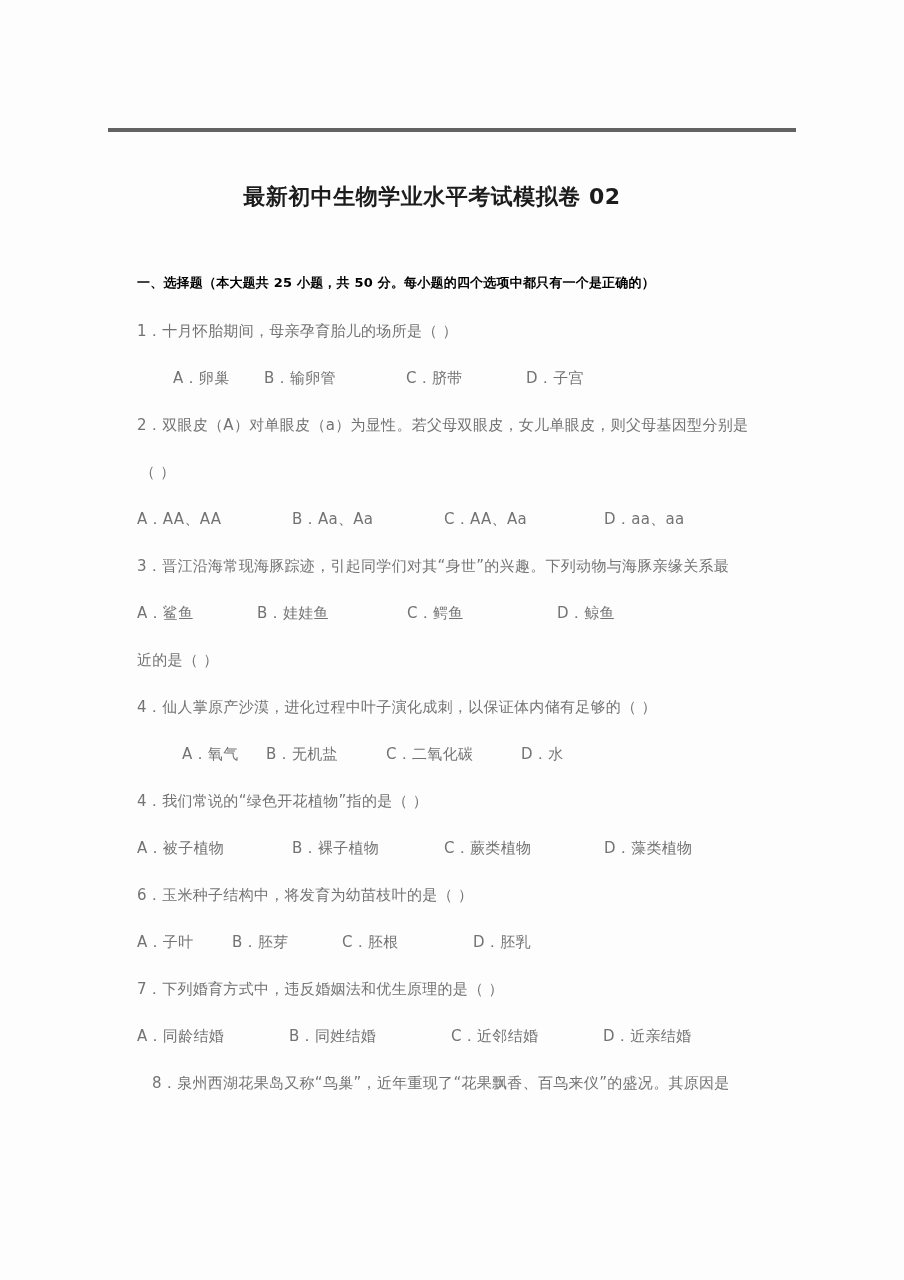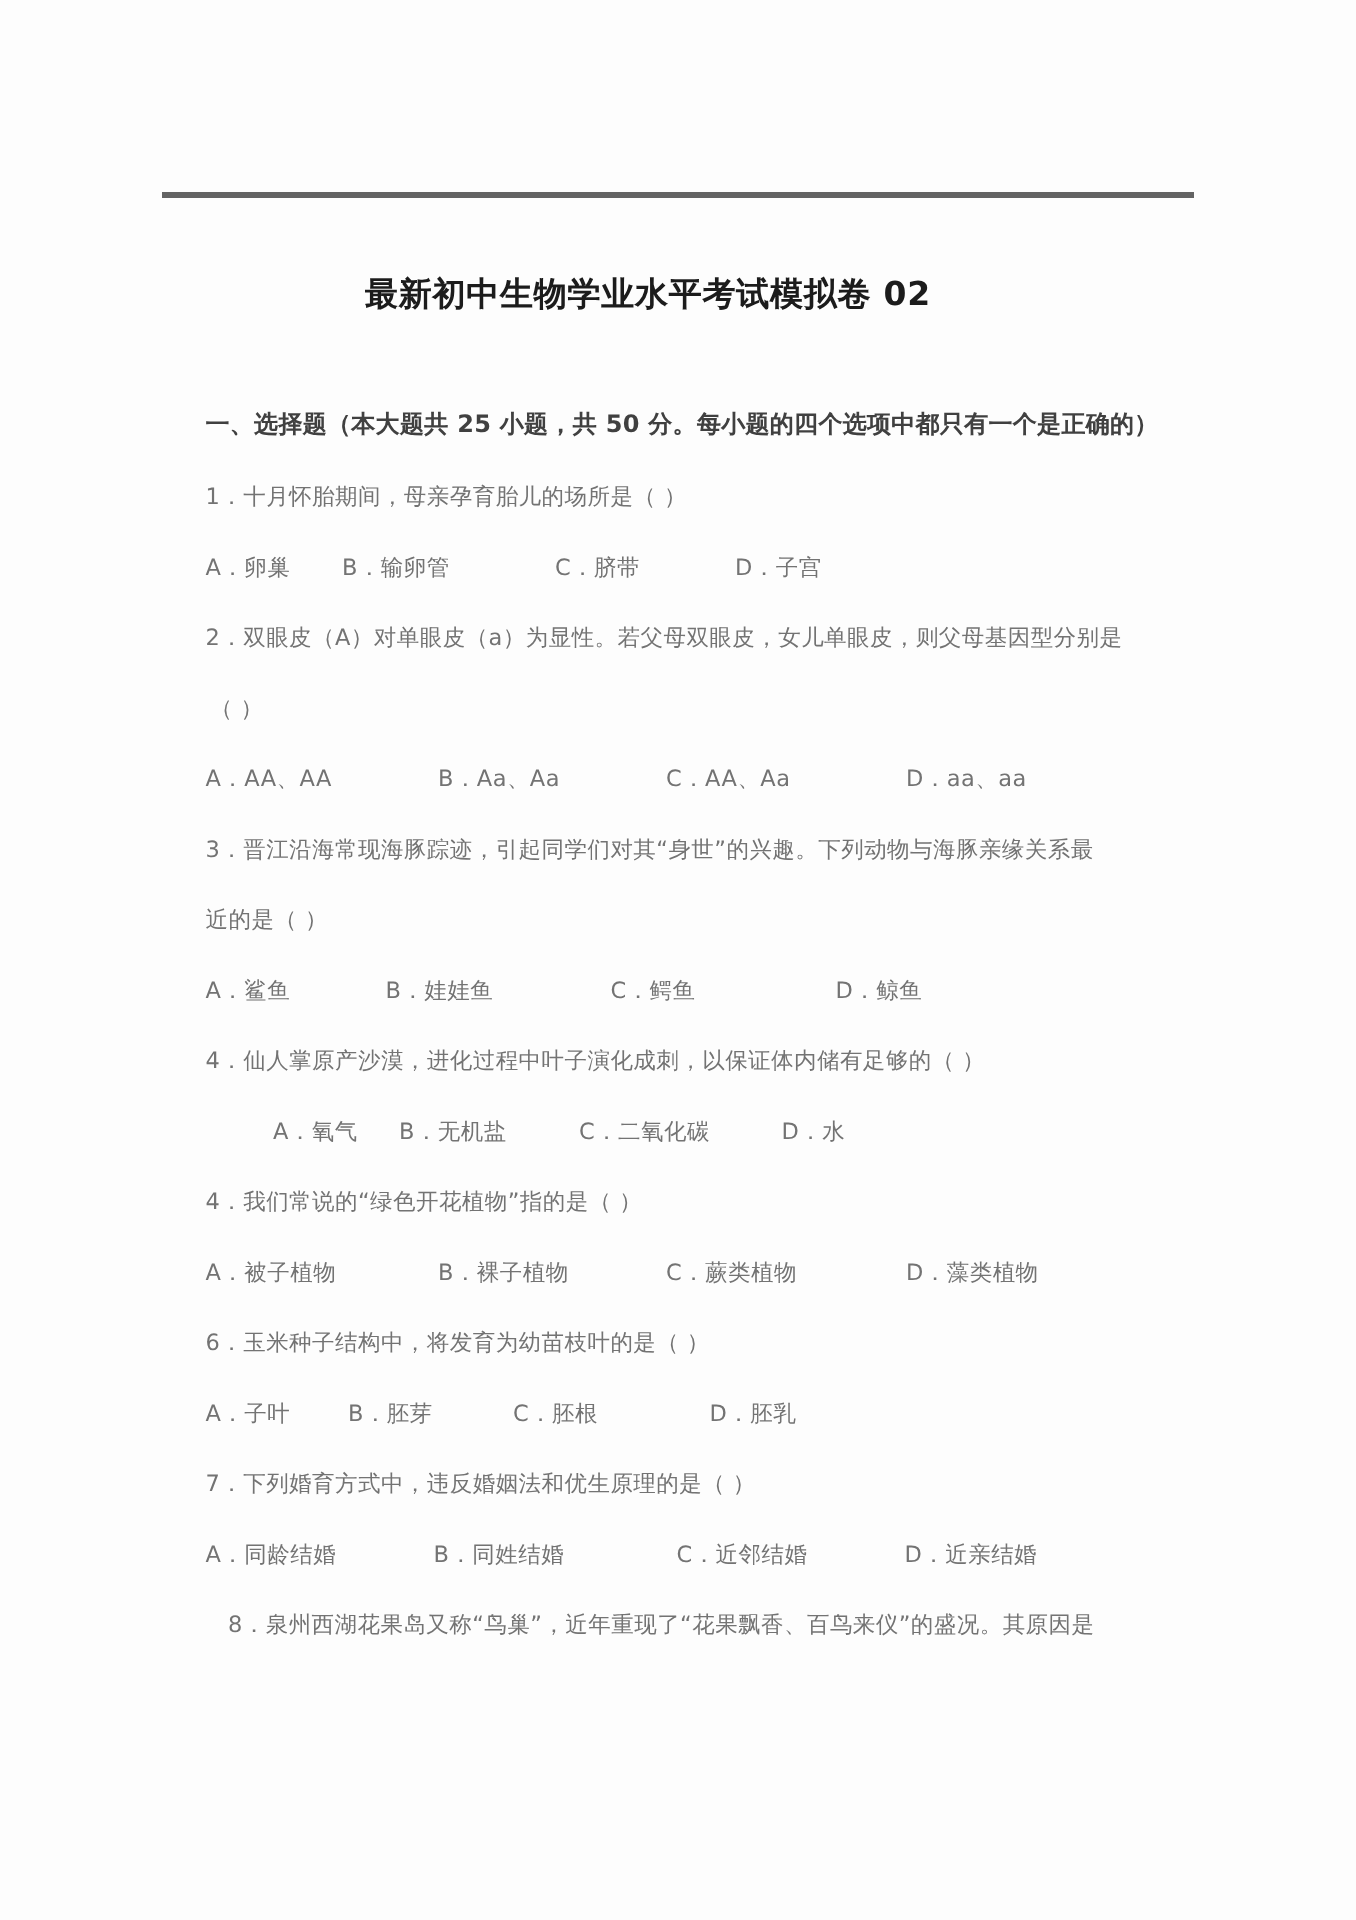--- a/index.html
+++ b/index.html
@@ -58,23 +58,23 @@
 
   
   .content {
     position: absolute;
     left: 137px;
     top: 272px;
     width: 680px;
   }
 
   .section-heading {
-    font-size: 16px;
+    font-size: 13px;
     font-weight: bold;
-    color: #404040;
+    color: #000000;
     line-height: 22px;
     letter-spacing: 0.2px;
     margin: 0 0 26px 0;
     white-space: nowrap;
   }
 
   .line {
     font-size: 15px;
     line-height: 22px;
     letter-spacing: 0.3px;
@@ -89,21 +89,21 @@
 
   .line.cont {
     padding-left: 3px;
   }
 
   
   .opt {
     display: inline-block;
     white-space: nowrap;
   }
-  .opt-a { min-width: 91px; }
+  .opt-a { min-width: 91px; margin-left: 36px; }
   .opt-b { min-width: 142px; }
   .opt-c { min-width: 120px; }
   .opt-d { min-width: 0; }
 
   .opt-wide-a { min-width: 155px; }
   .opt-wide-b { min-width: 152px; }
   .opt-wide-c { min-width: 160px; }
 
   .opt-mid-a { min-width: 120px; }
   .opt-mid-b { min-width: 150px; }
@@ -140,24 +140,24 @@
       <span class="opt opt-a">A．卵巢</span><span class="opt opt-b">B．输卵管</span><span class="opt opt-c">C．脐带</span><span class="opt opt-d">D．子宫</span>
     </div>
 
     <div class="line">2．双眼皮（A）对单眼皮（a）为显性。若父母双眼皮，女儿单眼皮，则父母基因型分别是</div>
     <div class="line cont">（    ）</div>
     <div class="line">
       <span class="opt opt-wide-a">A．AA、AA</span><span class="opt opt-wide-b">B．Aa、Aa</span><span class="opt opt-wide-c">C．AA、Aa</span><span class="opt opt-d">D．aa、aa</span>
     </div>
 
     <div class="line">3．晋江沿海常现海豚踪迹，引起同学们对其“身世”的兴趣。下列动物与海豚亲缘关系最</div>
-    <div class="line">近的是（    ）</div>
     <div class="line">
       <span class="opt opt-mid-a">A．鲨鱼</span><span class="opt opt-mid-b">B．娃娃鱼</span><span class="opt opt-mid-c">C．鳄鱼</span><span class="opt opt-d">D．鲸鱼</span>
     </div>
+    <div class="line">近的是（    ）</div>
 
     <div class="line">4．仙人掌原产沙漠，进化过程中叶子演化成刺，以保证体内储有足够的（    ）</div>
     <div class="line">
       <span class="opt opt-q4-a">A．氧气</span><span class="opt opt-q4-b">B．无机盐</span><span class="opt opt-q4-c">C．二氧化碳</span><span class="opt opt-d">D．水</span>
     </div>
 
     <div class="line">4．我们常说的“绿色开花植物”指的是（    ）</div>
     <div class="line">
       <span class="opt opt-wide-a">A．被子植物</span><span class="opt opt-wide-b">B．裸子植物</span><span class="opt opt-wide-c">C．蕨类植物</span><span class="opt opt-d">D．藻类植物</span>
     </div>

